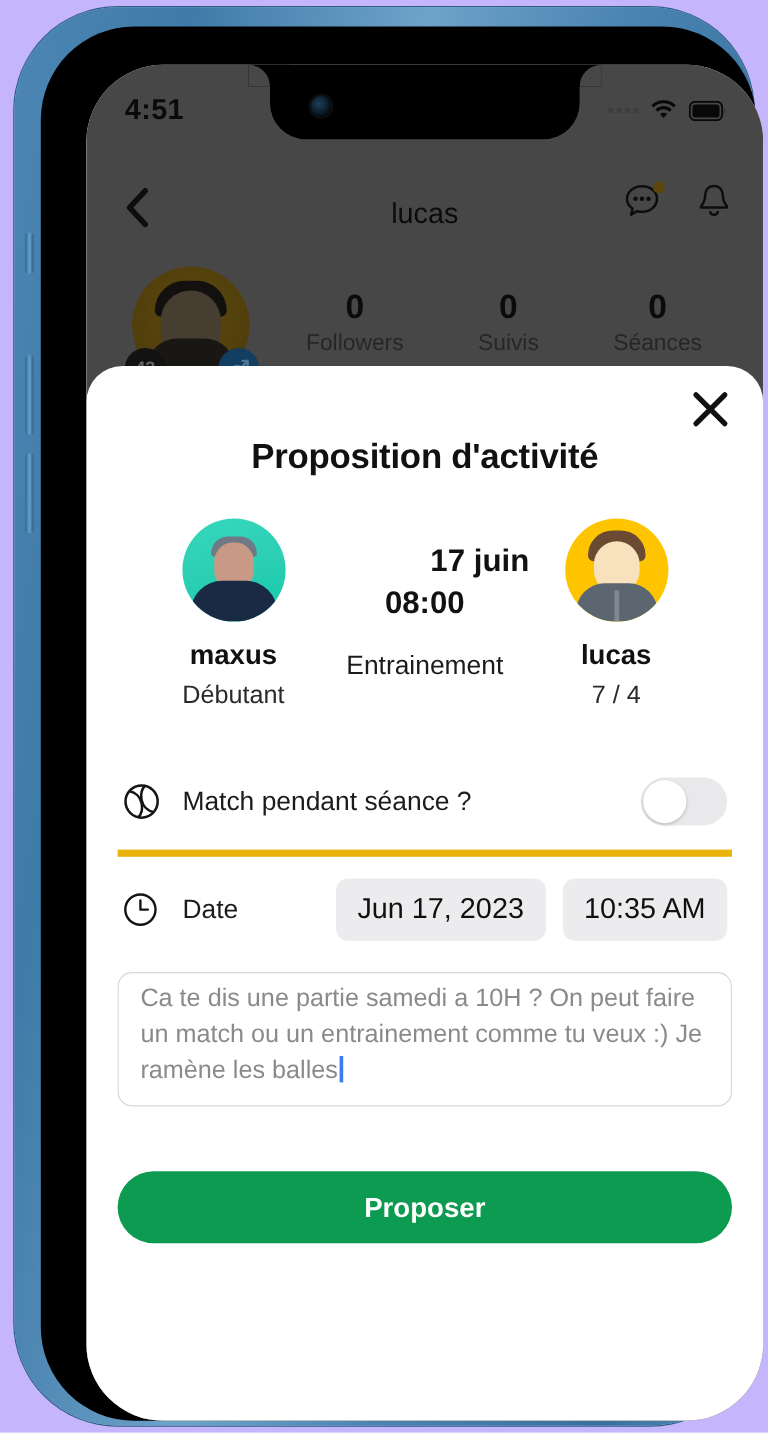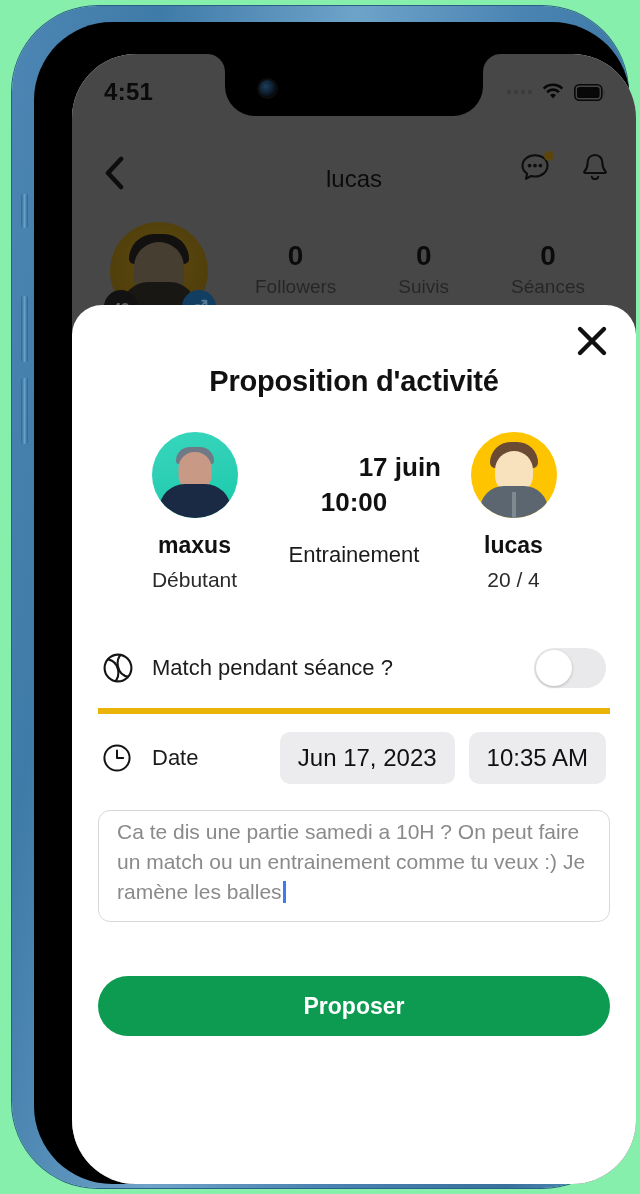--- a/index.html
+++ b/index.html
@@ -7,21 +7,21 @@
     width: 640px; height: 1194px;
     background: #ffffff;
     font-family: "Liberation Sans", sans-serif;
     overflow: hidden;
   }
 
   
   .stage {
     position: relative;
     width: 640px; height: 1194px;
-    background: #86efac;
+    background: #c4b5fd;
   }
   .phone-outer {
     position: absolute;
     left: 12px; top: 6px;
     width: 616px; height: 1182px;
     border-radius: 86px;
     background: linear-gradient(100deg,#4d86b4 0%, #3f7ba8 18%, #6ea3c9 42%, #4a84b2 62%, #37719e 85%, #5b95bf 100%);
     box-shadow: 0 0 0 1px #2d5f84;
   }
   .phone-bezel {
@@ -448,33 +448,33 @@
                 <div class="mx-hair"></div>
                 <div class="mx-face"></div>
                 <div class="mx-body"></div>
               </div>
               <div class="part-name">maxus</div>
               <div class="part-sub">Débutant</div>
             </div>
 
             <div class="part-mid">
               <div class="mid-date">17 juin</div>
-              <div class="mid-time">10:00</div>
+              <div class="mid-time">08:00</div>
               <div class="mid-type">Entrainement</div>
             </div>
 
             <div class="part">
               <div class="part-avatar pa-lucas">
                 <div class="lc-hair"></div>
                 <div class="lc-face"></div>
                 <div class="lc-body"></div>
                 <div class="lc-zip"></div>
               </div>
               <div class="part-name">lucas</div>
-              <div class="part-sub">20 / 4</div>
+              <div class="part-sub">7 / 4</div>
             </div>
           </div>
 
           
           <div class="row-match">
             <div class="row-icon">
               <svg width="32" height="32" viewBox="0 0 32 32">
                 <circle cx="16" cy="16" r="13.4" fill="none" stroke="#141414" stroke-width="2.1"></circle>
                 <path d="M5.5 7.2c5.6 1 9.6 5.1 10.6 10.6.9 5.2-.6 9.2-3 11.6" fill="none" stroke="#141414" stroke-width="2.1"></path>
                 <path d="M26.5 24.8c-5.6-1-9.6-5.1-10.6-10.6-.9-5.2.6-9.2 3-11.6" fill="none" stroke="#141414" stroke-width="2.1"></path>

